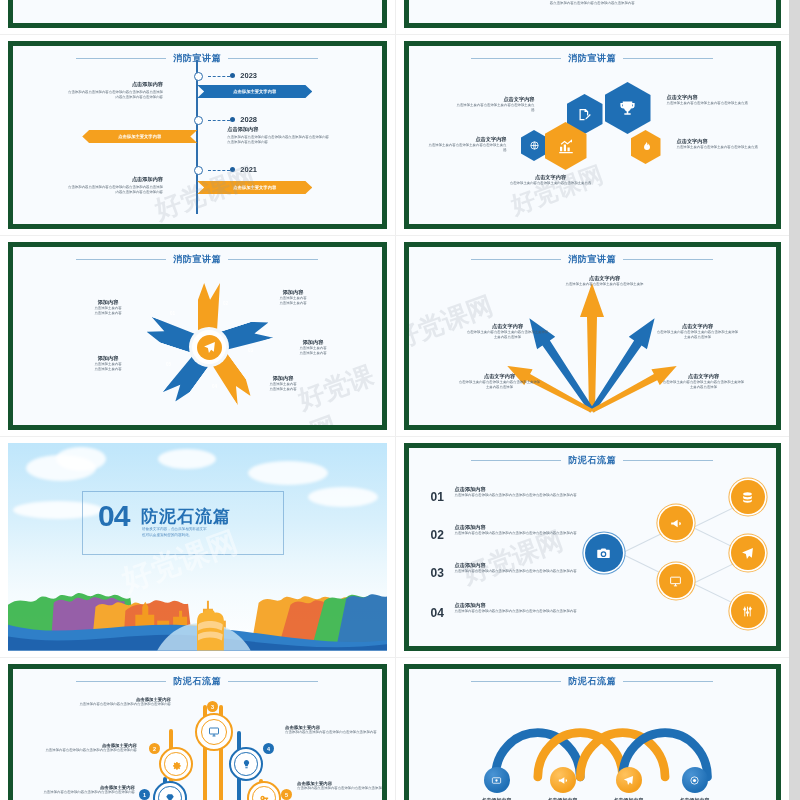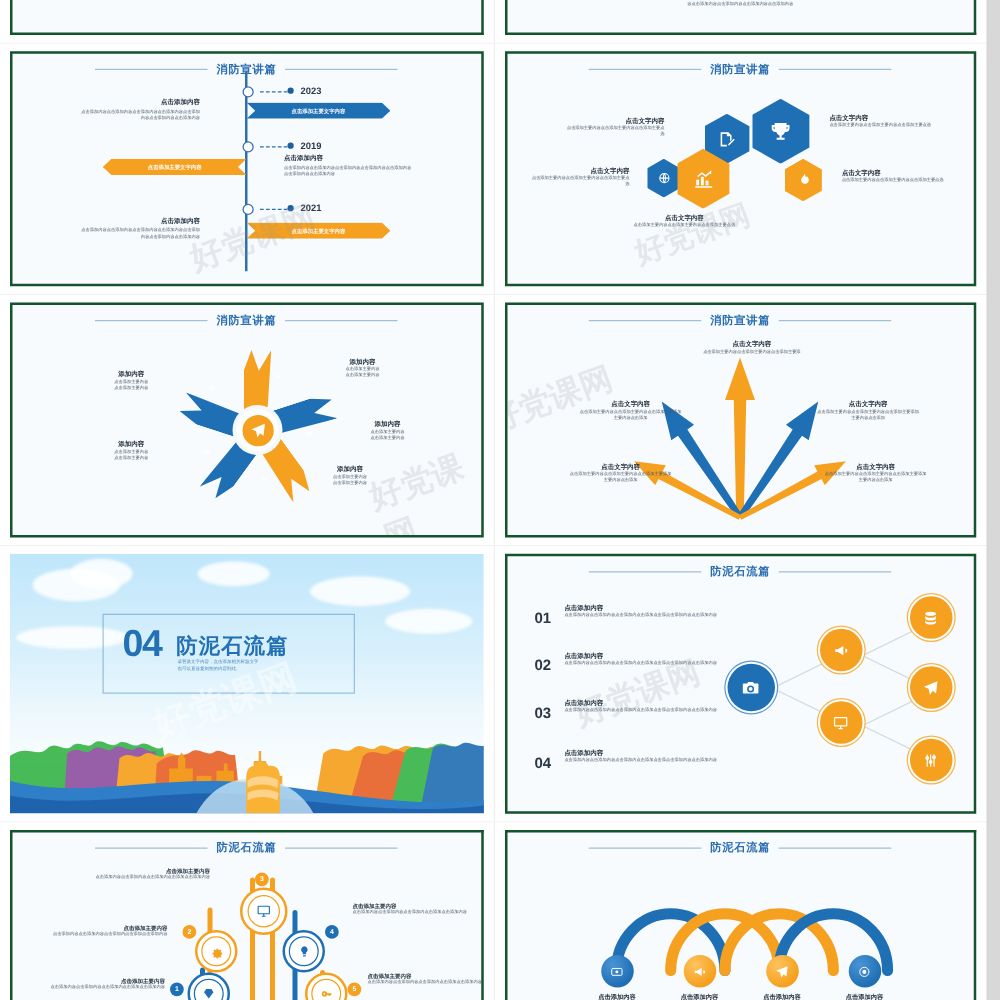--- a/index.html
+++ b/index.html
@@ -15,21 +15,21 @@
 
   
   .grid{position:absolute;left:0;top:0;width:789px;}
   .row{display:flex;width:789px;}
   .cell{position:relative;box-sizing:border-box;width:394.5px;background:#ffffff;padding:6px 8px;}
   .cell + .cell{border-left:1px solid #eeeeee;}
   .row + .row{border-top:1px solid #efefef;}
 
   .slide{
     position:relative;box-sizing:border-box;width:100%;height:100%;
-    background:#f8fbfe;border:2px solid #14532d;overflow:hidden;
+    background:#f8fbfe;border:5px solid #14532d;overflow:hidden;
   }
   .slide.bleed{border:none;background:none;}
 
   
   .sh{position:absolute;left:0;right:0;top:6px;display:flex;align-items:center;justify-content:center;gap:7px;}
   .sh .rule{height:1px;background:#9fc0da;flex:0 0 90px;}
   .sh .t{font-size:9px;font-weight:bold;color:#2a6db0;letter-spacing:.6px;white-space:nowrap;}
 
   .tiny{font-size:3.4px;line-height:1.55;color:#4a5a68;}
   .hd{font-size:5.2px;font-weight:bold;color:#22303d;}
@@ -140,21 +140,21 @@
           <div class="tl-year" style="left:calc(53% + 32px);top:25px">2023</div>
           <div class="banner blue bn-r" style="left:50%;top:39px;width:115px">点击添加主要文字内容</div>
           <div class="txtblk" style="left:52px;top:35px;width:98px;text-align:right">
             <div class="hd">点击添加内容</div>
             <div class="tiny" style="margin-top:2px">点击添加内容点击添加内容点击添加内容点击添加内容点击添加内容点击添加内容点击添加内容</div>
           </div>
 
           <div class="tl-node" style="top:70px"></div>
           <div class="tl-dash" style="left:53%;top:73.5px;width:22px"></div>
           <div class="tl-dot" style="left:calc(53% + 22px);top:71px"></div>
-          <div class="tl-year" style="left:calc(53% + 32px);top:69px">2019</div>
+          <div class="tl-year" style="left:calc(53% + 32px);top:69px">2028</div>
           <div class="banner orange bn-l" style="right:50%;top:84px;width:115px">点击添加主要文字内容</div>
           <div class="txtblk" style="left:calc(50% + 30px);top:80px;width:105px">
             <div class="hd">点击添加内容</div>
             <div class="tiny" style="margin-top:2px">点击添加内容点击添加内容点击添加内容点击添加内容点击添加内容点击添加内容点击添加内容</div>
           </div>
 
           <div class="tl-node" style="top:120px"></div>
           <div class="tl-dash" style="left:53%;top:123.5px;width:22px"></div>
           <div class="tl-dot" style="left:calc(53% + 22px);top:121px"></div>
           <div class="tl-year" style="left:calc(53% + 32px);top:119px">2021</div>

